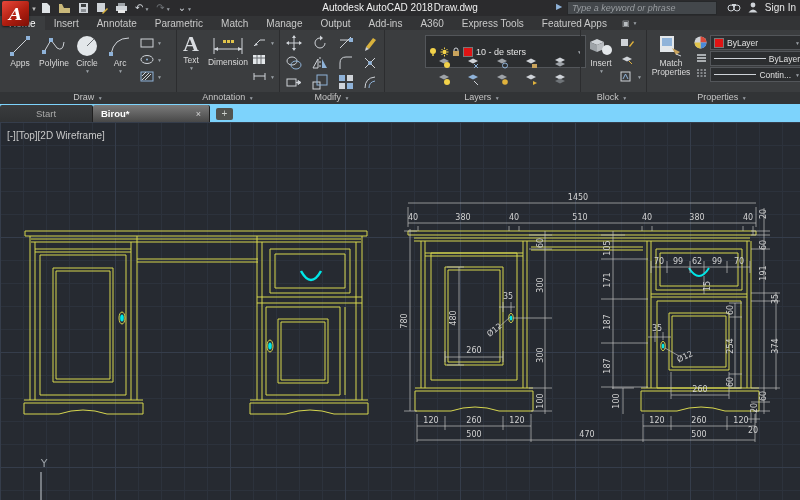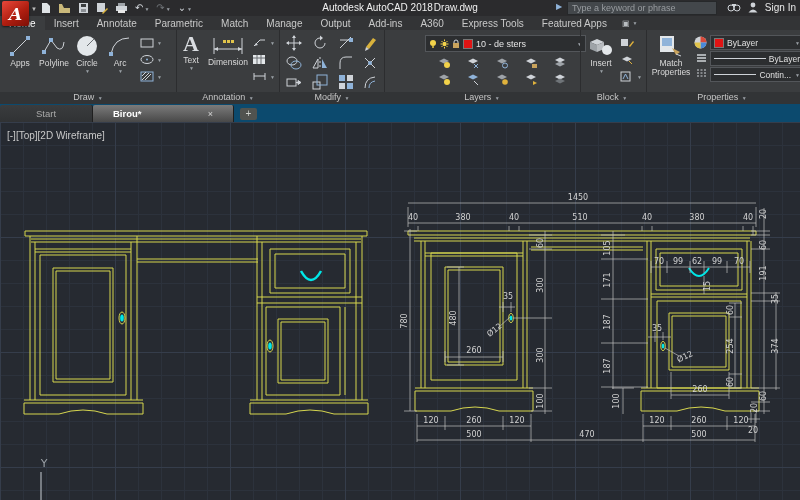--- a/index.html
+++ b/index.html
@@ -8,49 +8,49 @@
   .p{position:absolute}
   
   .titlebar{position:absolute;top:0;left:0;right:0;height:16px;background:#2b2b2d;color:#ececec;font-size:10px}
   .logo{position:absolute;left:2px;top:1px;width:27px;height:25px;z-index:9;background:linear-gradient(145deg,#e8483b 0%,#b01e10 55%,#7c0f05 100%);border-radius:2px;color:#fff;display:flex;align-items:center;justify-content:center;font-family:"DejaVu Serif",serif;font-style:italic;font-weight:bold;font-size:17px;box-shadow:0 1px 2px rgba(0,0,0,.6)}
   .logo-arrow{position:absolute;left:31px;top:6px;color:#bbb;font-size:6px}
   .qat{position:absolute;left:40px;top:1px;height:14px;display:flex;align-items:center;gap:7px}
   .qat .g{font-size:10px;color:#cfd3d8;line-height:12px}
   .qat .dim{color:#707478}
   .mini-arrow{font-size:5px;color:#9aa0a6;margin-left:1px}
   .wtitle{position:absolute;left:230px;width:340px;top:2px;display:flex;justify-content:center;gap:1px;font-size:10px;color:#f0f0f0}
-  .search{position:absolute;left:567px;top:1px;width:140px;height:12px;background:#43474b;border:1px solid #26282a;display:flex;align-items:center;padding:0 4px;font-size:9px;color:#989ca0}
+  .search{position:absolute;left:567px;top:1px;width:140px;height:12px;background:#43474b;border:1px solid #26282a;display:flex;align-items:center;padding:0 4px;font-size:9px;font-style:italic;color:#989ca0}
   .search-go{position:absolute;left:556px;top:2px;color:#8fb3d9;font-size:8px}
   .tb-right{position:absolute;right:4px;top:1px;display:flex;align-items:center;gap:7px;height:13px}
   .signin{font-size:10px;color:#e8e8e8}
   
   .tabrow{position:absolute;top:16px;left:0;right:0;height:14px;background:#333436;display:flex;font-size:10px;color:#c9c9c9}
   .rtab{padding:0 9px;display:flex;align-items:center;cursor:default}
   .rtab.active{background:#3b3d3f;color:#ffffff}
   .ribtoggle{display:flex;align-items:center;margin-left:6px;color:#b9bdc1;font-size:8px;gap:2px}
   
   .ribbon{position:absolute;top:30px;left:0;right:0;height:62px;background:#3b3d3f}
   .plabels{position:absolute;top:92px;left:0;right:0;height:12px;background:#323436;font-size:9px;color:#c6c6c6}
   .plabel{position:absolute;top:0;transform:translateX(-50%);white-space:nowrap}
   .sep{position:absolute;top:30px;width:1px;height:74px;background:#2c2d2f}
   .bigbtn{position:absolute;display:flex;flex-direction:column;align-items:center;gap:1px;font-size:8.5px;color:#dadada;text-align:center;line-height:1.1}
   .ico{display:block}
   .minirow{position:absolute;display:flex;align-items:center;gap:2px;color:#dadada}
   .bigA{font-size:22px;font-weight:bold;color:#d9dce0;line-height:22px;font-family:"Liberation Serif",serif}
-  .combo{position:absolute;left:425px;top:5px;width:153px;height:15px;background:#2c2e30;border:1px solid #53565a;display:flex;align-items:center;gap:3px;padding:0 3px;font-size:9px;color:#e4e4e4}
+  .combo{position:absolute;left:425px;top:5px;width:153px;height:15px;background:#2c2e30;border:1px solid #53565a;display:flex;align-items:center;gap:3px;padding:8px 3px;font-size:9px;color:#e4e4e4}
   .sw{width:8px;height:8px;background:#e01414;border:1px solid #777}
   .combo .grow{flex:1}
   .pfield{position:absolute;left:710px;width:86px;height:13px;background:#2c2e30;border:1px solid #53565a;display:flex;align-items:center;gap:3px;padding:0 3px;font-size:8.5px;color:#e0e0e0}
   .pline{flex:1;height:1px;background:#cfd3d8}
   .twoline{width:52px}
   
-  .ftabs{position:absolute;top:104px;left:0;right:0;height:18px;background:#0c4a6e;display:flex;align-items:flex-end}
+  .ftabs{position:absolute;top:104px;left:0;right:0;height:18px;background:#7dd3fc;display:flex;align-items:flex-end}
   .ftab{height:17px;display:flex;align-items:center;justify-content:center;font-size:9.5px;color:#a9a9a9;background:linear-gradient(#3a3c3e,#303234);border-right:1px solid #1f1f1f;border-radius:2px 2px 0 0}
   .ftab.start{width:92px}
-  .ftab.active{width:100px;background:linear-gradient(#7b7b7b,#484848);color:#fff;font-weight:bold;justify-content:space-between;padding:0 20px}
+  .ftab.active{width:100px;background:linear-gradient(#7b7b7b,#484848);color:#fff;font-weight:bold;justify-content:space-between;padding:0 8px}
   .ftab.active .x{font-weight:normal;color:#d5d5d5;font-size:9px}
   .newtab{width:17px;height:12px;margin-left:6px;margin-bottom:2px;background:#51534f;border-radius:2px;display:flex;align-items:center;justify-content:center;color:#cdd0cb;font-size:10px;line-height:10px}
   
   .canvas{position:absolute;top:122px;left:0;width:800px;height:378px;background-color:#262a31;
     background-image:
       linear-gradient(#353d4b 1px,transparent 1px),linear-gradient(90deg,#353d4b 1px,transparent 1px),
       linear-gradient(#2c323c 1px,transparent 1px),linear-gradient(90deg,#2c323c 1px,transparent 1px);
     background-size:115px 115px,115px 115px,23px 23px,23px 23px}
   .vplabel{position:absolute;top:8px;left:7px;font-size:10px;color:#c9c9c9;display:flex}
   .vplabel span{cursor:default}

